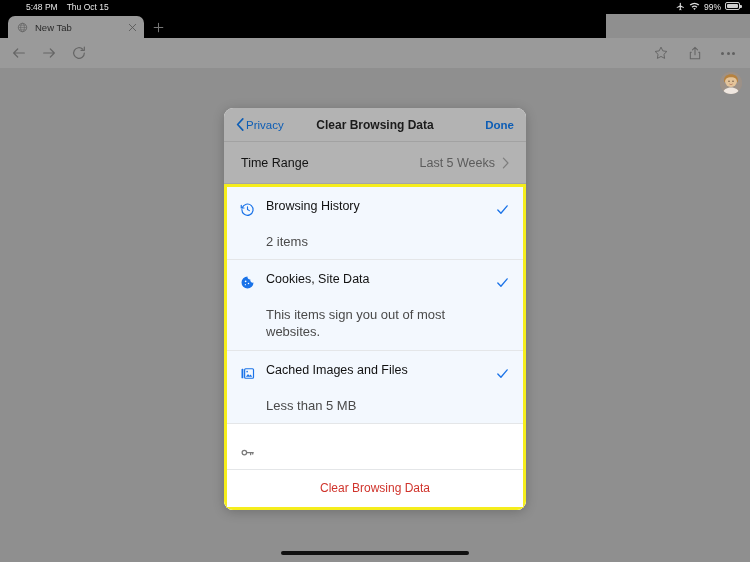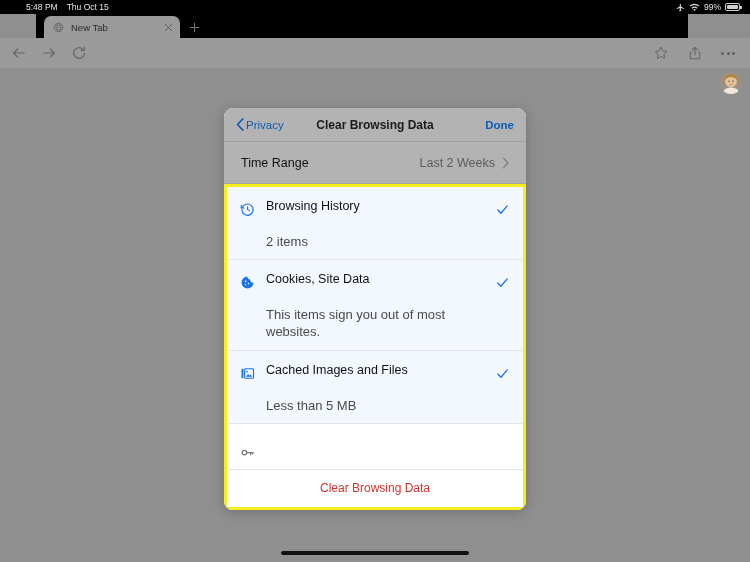--- a/index.html
+++ b/index.html
@@ -11,37 +11,36 @@
   }
   #screen { position: relative; width: 750px; height: 562px; background: #8f8f8f; }
 
   
   .statusbar {
     position: absolute; top: 0; left: 0; width: 750px; height: 14px;
     background: #000; color: #e8e8e8;
     display: flex; align-items: center; font-size: 8.5px; padding-left: 12px;
   }
   .sb-left { display: flex; align-items: center; gap: 9px; padding-left: 14px; }
-  .sb-right { margin-left: auto; display: flex; align-items: center; gap: 4px; padding-right: 10px; }
+  .sb-right { margin-left: auto; display: flex; gap: 4px; padding-right: 10px; }
   .sb-right svg { display: block; }
   .batt {
     width: 15px; height: 7.5px; border: 1px solid #cfcfcf; border-radius: 2px;
     position: relative; display: inline-block;
   }
   .batt::after {
     content: ""; position: absolute; right: -2.5px; top: 2px;
     width: 1.5px; height: 3px; background: #cfcfcf; border-radius: 0 1px 1px 0;
   }
   .batt i { position: absolute; left: 1px; top: 1px; bottom: 1px; width: 11px; background: #cfcfcf; border-radius: 1px; display: block; }
 
   
   .tabstrip {
-    position: absolute; top: 14px; left: 0; width: 652px; height: 24px;
+    position: absolute; top: 14px; left: 0; width: 606px; height: 24px;
     background: #000;
-    margin-left: 36px;
   }
   .tab {
     position: absolute; left: 8px; top: 2px; width: 136px; height: 22px;
     background: #9a9a9a; border-radius: 7px 7px 0 0;
     display: flex; align-items: center; padding: 0 6px 0 9px; gap: 7px;
   }
   .tab-favicon { width: 11px; height: 11px; flex: none; opacity: .75; }
   .tab-title { font-size: 9.5px; color: #2b2b2b; flex: 1; white-space: nowrap; overflow: hidden; }
   .tab-close { width: 11px; height: 11px; flex: none; opacity: .7; }
   .newtab { position: absolute; left: 152px; top: 7px; width: 13px; height: 13px; opacity: .55; }
@@ -223,21 +222,21 @@
           <path d="M8.5 1L2 8l6.5 7" stroke="#0d5db5" stroke-width="2" fill="none" stroke-linecap="round" stroke-linejoin="round"></path>
         </svg>
         <span>Privacy</span>
       </span>
       <span class="sheet-title">Clear Browsing Data</span>
       <span class="nav-done">Done</span>
     </div>
 
     <div class="row-timerange">
       <span class="tr-label">Time Range</span>
-      <span class="tr-value">Last 2 Weeks</span>
+      <span class="tr-value">Last 5 Weeks</span>
       <svg class="tr-chev" width="7" height="12" viewBox="0 0 10 16">
         <path d="M2 1l6.5 7L2 15" stroke="#3c3c3c" stroke-width="1.7" fill="none" stroke-linecap="round" stroke-linejoin="round"></path>
       </svg>
     </div>
 
     <div class="highlight">
 
       <div class="opt checked">
         <span class="opt-icon">
           <svg width="15" height="15" viewBox="0 0 24 24">

